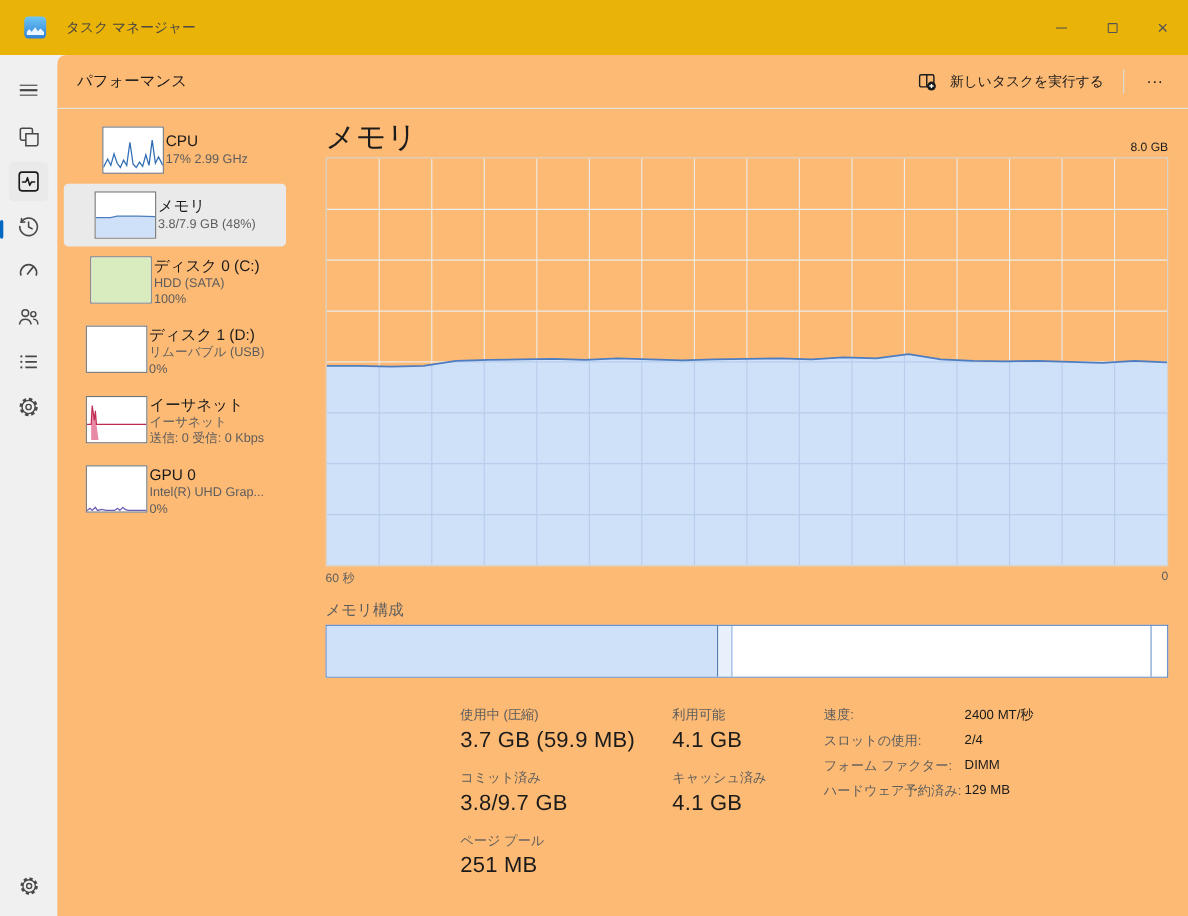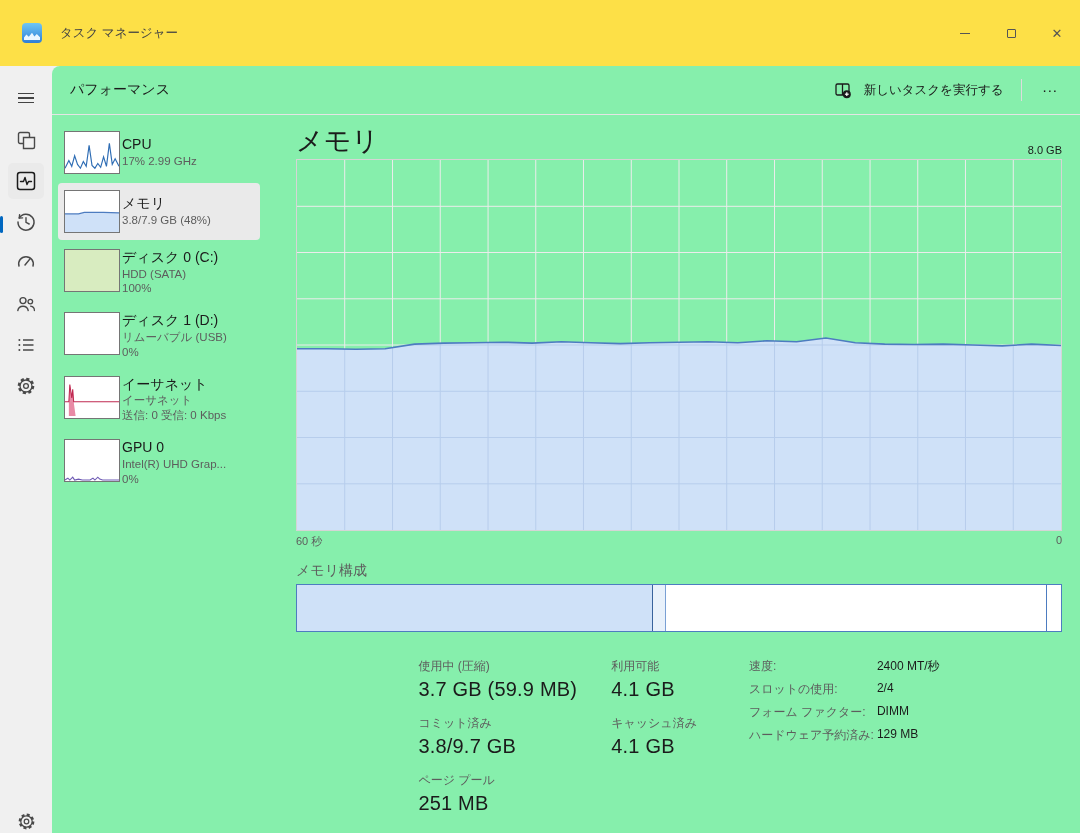--- a/index.html
+++ b/index.html
@@ -1,21 +1,21 @@
 <!DOCTYPE html>
 <html><head>
 <meta charset="utf-8">
 <style>
   * { margin:0; padding:0; box-sizing:border-box; }
   html,body { width:1080px; height:833px; overflow:hidden;
     font-family:"Liberation Sans","DejaVu Sans",sans-serif;
     background:#f0f0f0; color:#1b1b1b; }
 
   
-  .titlebar { height:66px; display:flex; align-items:center; background:#fde047; }
+  .titlebar { height:50px; display:flex; align-items:center; background:#eab308; }
   .app-icon { width:20px; height:20px; margin:0 0 0 22px; border-radius:4px;
     background:linear-gradient(180deg,#6ec6f5 0%,#2f7fd6 100%); position:relative; overflow:hidden; }
   .app-icon::after { content:""; position:absolute; left:2px; right:2px; bottom:3px; height:8px;
     background:#eaf6ff; clip-path:polygon(0 70%,15% 30%,30% 60%,50% 10%,65% 55%,80% 25%,100% 65%,100% 100%,0 100%); }
   .title-text { margin-left:18px; font-size:12.5px; color:#444; }
   .win-controls { margin-left:auto; display:flex; height:100%; }
   .win-btn { width:46px; height:100%; display:flex; align-items:center; justify-content:center; color:#555; cursor:default; }
   .glyph-min { width:10px; height:1px; background:#555; }
   .glyph-max { width:9px; height:9px; border:1px solid #555; border-radius:1px; }
   .glyph-close { font-size:13px; line-height:1; }
@@ -27,34 +27,34 @@
   .ham { width:16px; height:10px; border-top:1.6px solid #444; border-bottom:1.6px solid #444; position:relative; }
   .ham::after { content:""; position:absolute; left:0; right:0; top:3.2px; height:1.6px; background:#444; }
   .rail-nav { margin-top:6px; display:flex; flex-direction:column; align-items:center; gap:5px; }
   .rail-item { width:36px; height:36px; display:flex; align-items:center; justify-content:center; border-radius:5px; color:#494949; }
   .rail-item.selected { background:#eaeaea; }
   .rail-indicator { position:absolute; left:0; top:150px; width:3px; height:17px; border-radius:2px; background:#0067c0; }
   .rail-bottom { margin-top:auto; margin-bottom:10px; }
   .rail svg { display:block; }
 
   
-  .card { flex:1; background:#86efac; border-top-left-radius:8px; display:flex; flex-direction:column; }
+  .card { flex:1; background:#fdba74; border-top-left-radius:8px; display:flex; flex-direction:column; }
   .card-header { height:49px; display:flex; align-items:center; border-bottom:1px solid #e5e5e5; padding:0 10px 0 18px; }
   .page-title { font-size:14px; color:#1b1b1b; }
   .header-actions { margin-left:auto; display:flex; align-items:center; }
   .newtask-btn { display:flex; align-items:center; gap:12px; font-size:12.5px; color:#1b1b1b;
     padding:6px 10px; border-radius:4px; cursor:default; }
   .header-divider { width:1px; height:22px; background:#dcdcdc; margin:0 8px; }
   .more-btn { font-size:15px; letter-spacing:1px; color:#1b1b1b; padding:2px 12px 10px 12px; border-radius:4px; }
 
   .card-body { flex:1; display:flex; min-height:0; }
 
   
   .res-list { width:214px; padding:9px 6px 0 6px; flex-shrink:0; }
-  .res-item { display:flex; gap:2px; padding:7px 6px; border-radius:4px; margin-bottom:2px; }
+  .res-item { display:flex; gap:2px; padding:7px 6px; border-radius:4px; margin-bottom:2px;justify-content:center; }
   .res-item.selected { background:#eaeaea; }
   .thumb { width:56px; height:43px; background:#fff; border:1px solid #757575; flex-shrink:0; }
   .thumb svg { display:block; width:100%; height:100%; }
   .res-texts { display:flex; flex-direction:column; justify-content:center; }
   .res-title { font-size:14px; color:#1b1b1b; line-height:1.25; }
   .res-sub { font-size:11.5px; color:#5d5d5d; line-height:1.3; }
 
   
   .mem-pane { flex:1; padding:8px 18px 0 30px; display:flex; flex-direction:column; min-width:0; }
   .mem-header { display:flex; align-items:flex-end; }

